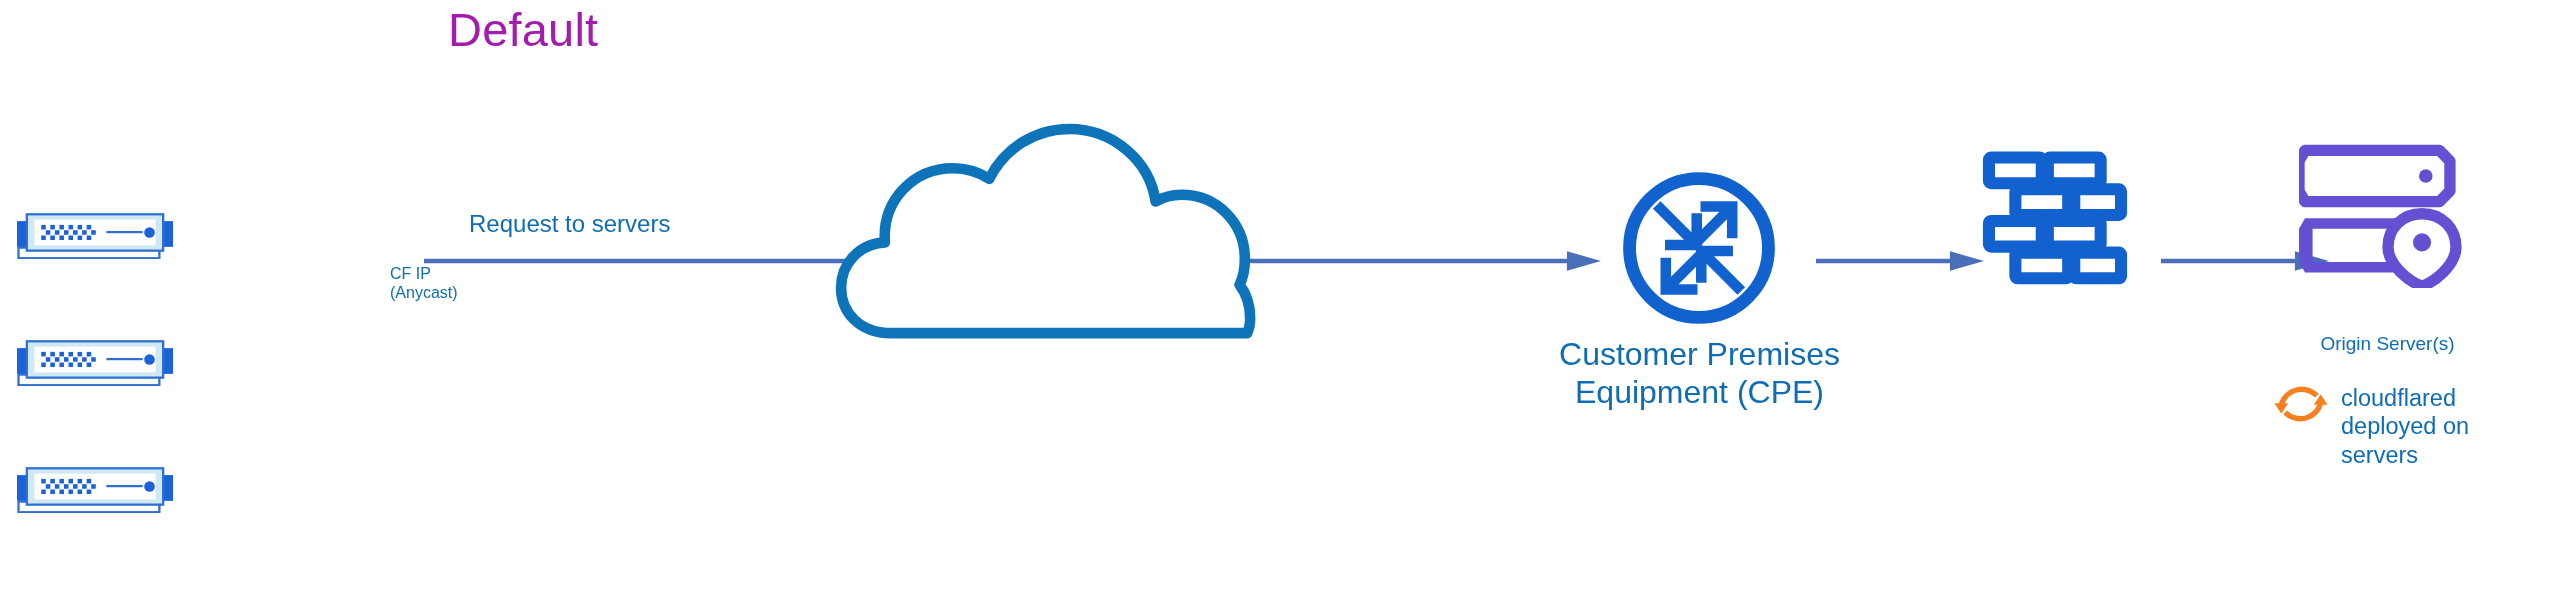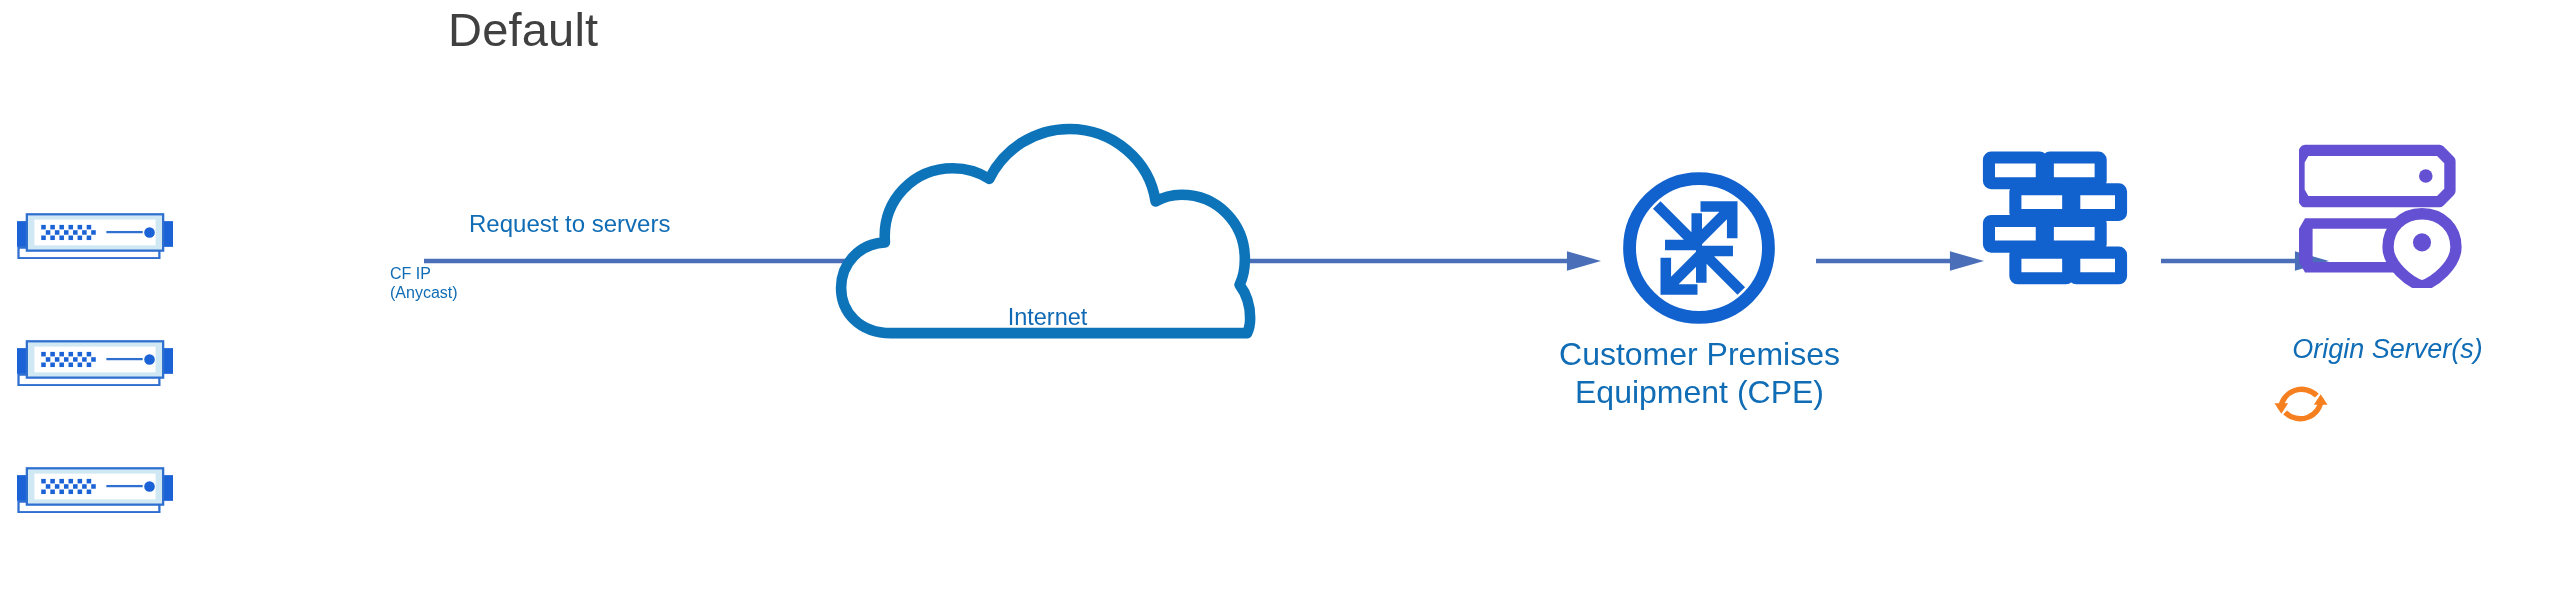--- a/index.html
+++ b/index.html
@@ -19,21 +19,21 @@
     overflow: hidden;
   }
   .abs { position: absolute; }
 
   
   #diagram-title {
     left: 448px;
     top: 4.5px;
     font-size: 47px;
     line-height: 1.05;
-    color: #404040;
+    color: #a21caf;
     letter-spacing: 0.2px;
     white-space: nowrap;
   }
 
   
   #cloudflare-logo {
     left: 30px;
     top: 112px;
     width: 333px;
     height: 97px;
@@ -113,22 +113,21 @@
     font-size: 23.5px;
   }
 
   
   #origin-server-icon { left: 2299px; top: 144px; width: 163px; height: 144px; }
   #label-origin-server {
     left: 2240px;
     top: 333px;
     width: 295px;
     text-align: center;
-    font-size: 27px;
-    font-style: italic;
+    font-size: 19px;
   }
 
   
   #cloudflared-note {
     left: 2273px;
     top: 376px;
     width: 303px;
     display: flex;
     align-items: flex-start;
     gap: 12px;
@@ -268,21 +267,20 @@
                C 178 82 194 87 208 96
                C 228 56 268 30 314 30
                C 372 30 420 72 428 126
                C 438 120 450 117 462 117
                C 510 117 546 155 546 202
                C 546 214 544 226 539 236
                C 548 248 553 264 553 280
                C 553 290 551 296 549 300 Z" fill="#ffffff" stroke="#0d74ba" stroke-width="14" stroke-linejoin="round"></path>
     </svg>
   </div>
-  <div class="abs" id="internet-cloud-label">Internet</div>
 
   <div class="abs icon-box" id="cpe-icon">
     <svg viewBox="0 0 212 212" xmlns="http://www.w3.org/2000/svg" aria-hidden="true">
       <circle cx="106" cy="106" r="92" fill="none" stroke="#1161ce" stroke-width="17"></circle>
       <g fill="#1161ce">
 
         <path d="M55 44 L96 85 L96 60 L110 60 L110 109 L61 109 L61 95 L86 95 L45 54 Z"></path>
 
         <path d="M157 44 L157 93 L143 93 L143 68 L102 109 L92 99 L133 58 L108 58 L108 44 Z"></path>
 
@@ -349,16 +347,19 @@
     <div id="cloudflared-sync-icon">
       <svg viewBox="0 0 74 74" xmlns="http://www.w3.org/2000/svg" aria-hidden="true">
         <g fill="none" stroke="#f68020" stroke-width="7" stroke-linecap="butt">
           <path d="M10 44 A 28 28 0 0 1 58 26"></path>
           <path d="M64 30 A 28 28 0 0 1 16 48"></path>
         </g>
         <polygon points="2,36 20,36 11,50" fill="#f68020"></polygon>
         <polygon points="72,38 54,38 63,24" fill="#f68020"></polygon>
       </svg>
     </div>
+    <div id="cloudflared-note-text">cloudflared
+deployed on
+servers</div>
   </div>
 
 </div>
 
 
 </body></html>

